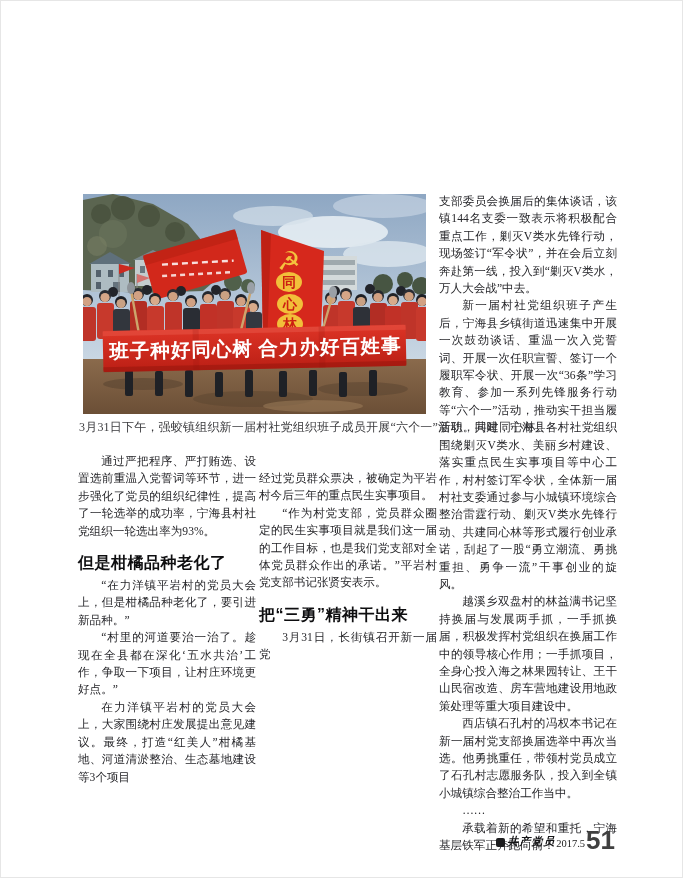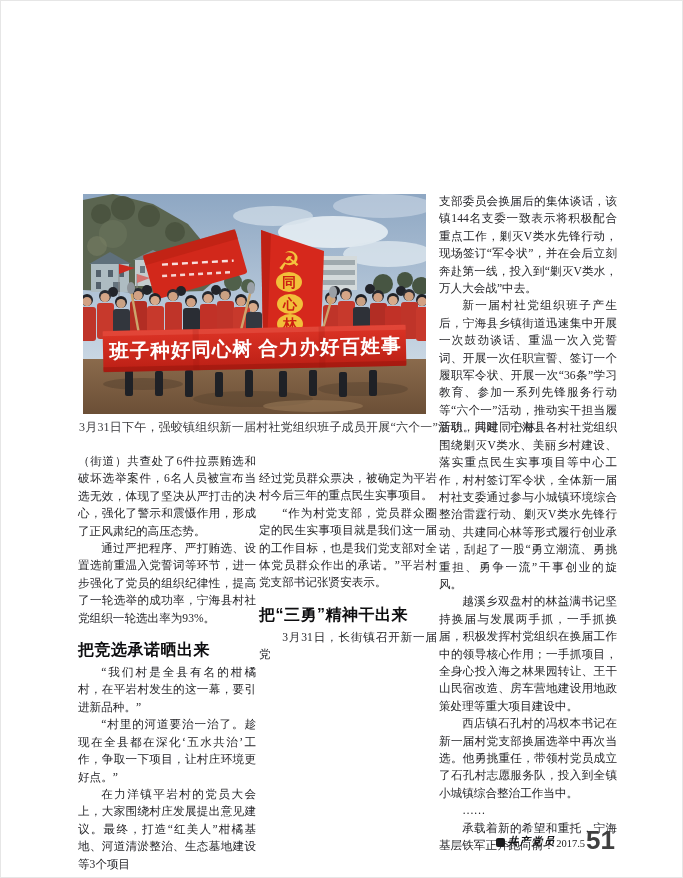--- a/index.html
+++ b/index.html
@@ -263,24 +263,23 @@
         <rect x="236" y="134" width="6" height="41" fill="#8f130c" opacity=".18"></rect>
         <text x="98" y="161" text-anchor="middle" font-size="19.5" font-weight="bold" fill="#ffffff" letter-spacing="1" font-family="'Liberation Sans',sans-serif">班子种好同心树</text>
         <text x="247" y="161" text-anchor="middle" font-size="19.5" font-weight="bold" fill="#ffffff" letter-spacing="1" font-family="'Liberation Sans',sans-serif">合力办好百姓事</text>
       </g>
     </svg>
   </figure>
 
   <p class="caption">3月31日下午，强蛟镇组织新一届村社党组织班子成员开展“六个一”活动，共建同心林。</p>
 
   <div class="col col-left">
-    <p class="noindent">（街道）共查处了6件拉票贿选和破坏选举案件，6名人员被宣布当选无效，体现了坚决从严打击的决心，强化了警示和震慑作用，形成了正风肃纪的高压态势。</p>
     <p>通过严把程序、严打贿选、设置选前重温入党誓词等环节，进一步强化了党员的组织纪律性，提高了一轮选举的成功率，宁海县村社党组织一轮选出率为93%。</p>
-    <h2>把竞选承诺晒出来</h2>
-    <p>“我们村是全县有名的柑橘村，在平岩村发生的这一幕，要引进新品种。”</p>
+    <h2>但是柑橘品种老化了</h2>
+    <p>“在力洋镇平岩村的党员大会上，但是柑橘品种老化了，要引进新品种。”</p>
     <p>“村里的河道要治一治了。趁现在全县都在深化‘五水共治’工作，争取一下项目，让村庄环境更好点。”</p>
     <p>在力洋镇平岩村的党员大会上，大家围绕村庄发展提出意见建议。最终，打造“红美人”柑橘基地、河道清淤整治、生态墓地建设等3个项目</p>
   </div>
 
   <div class="col col-mid">
     <p class="noindent">经过党员群众票决，被确定为平岩村今后三年的重点民生实事项目。</p>
     <p>“作为村党支部，党员群众圈定的民生实事项目就是我们这一届的工作目标，也是我们党支部对全体党员群众作出的承诺。”平岩村党支部书记张贤安表示。</p>
     <h2>把“三勇”精神干出来</h2>
     <p>3月31日，长街镇召开新一届党</p>
   </div>

